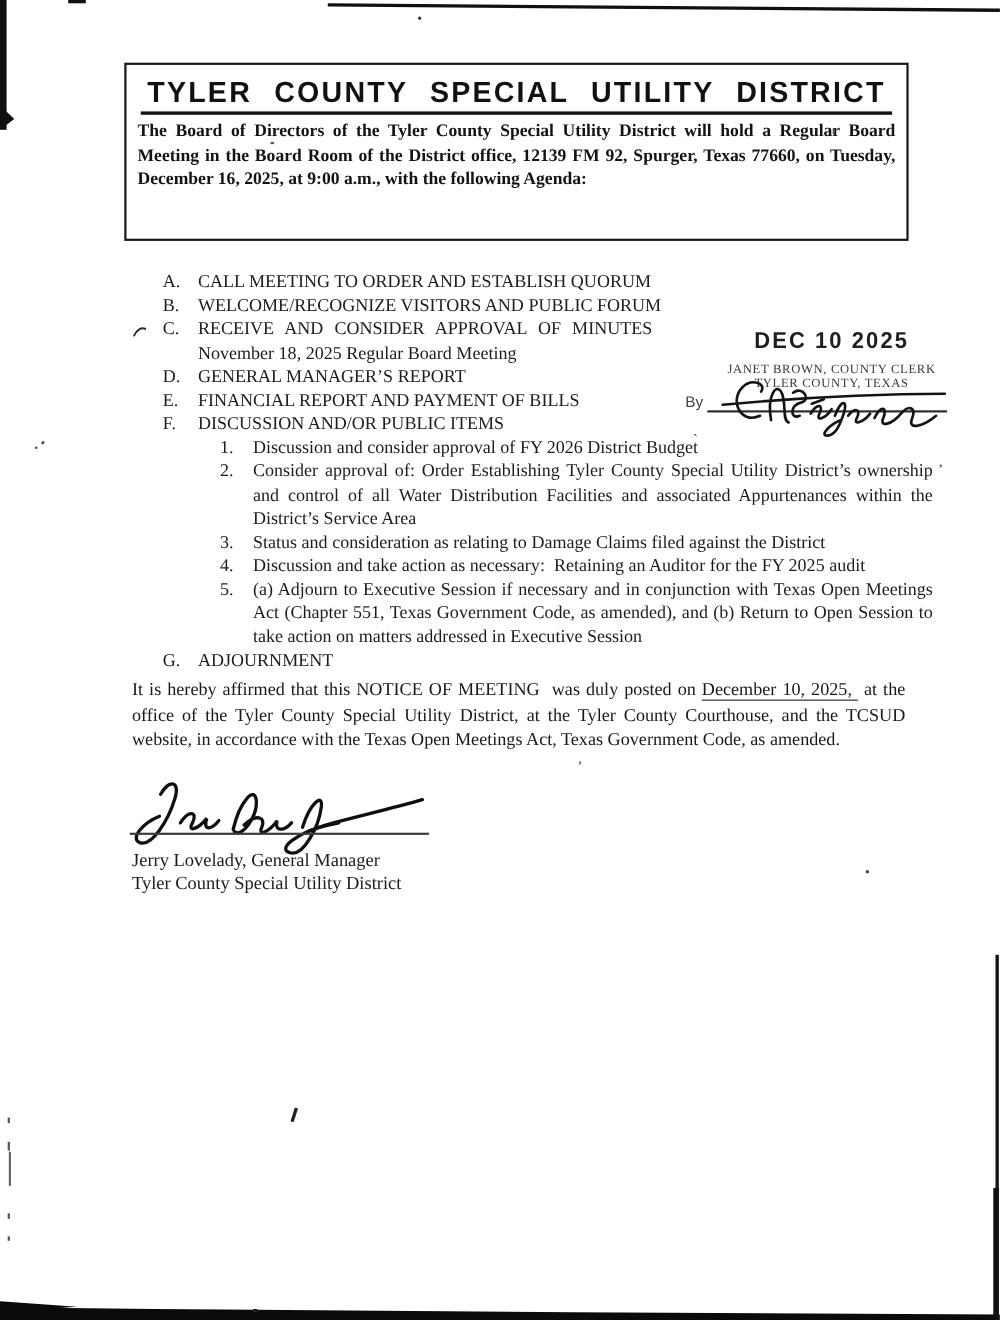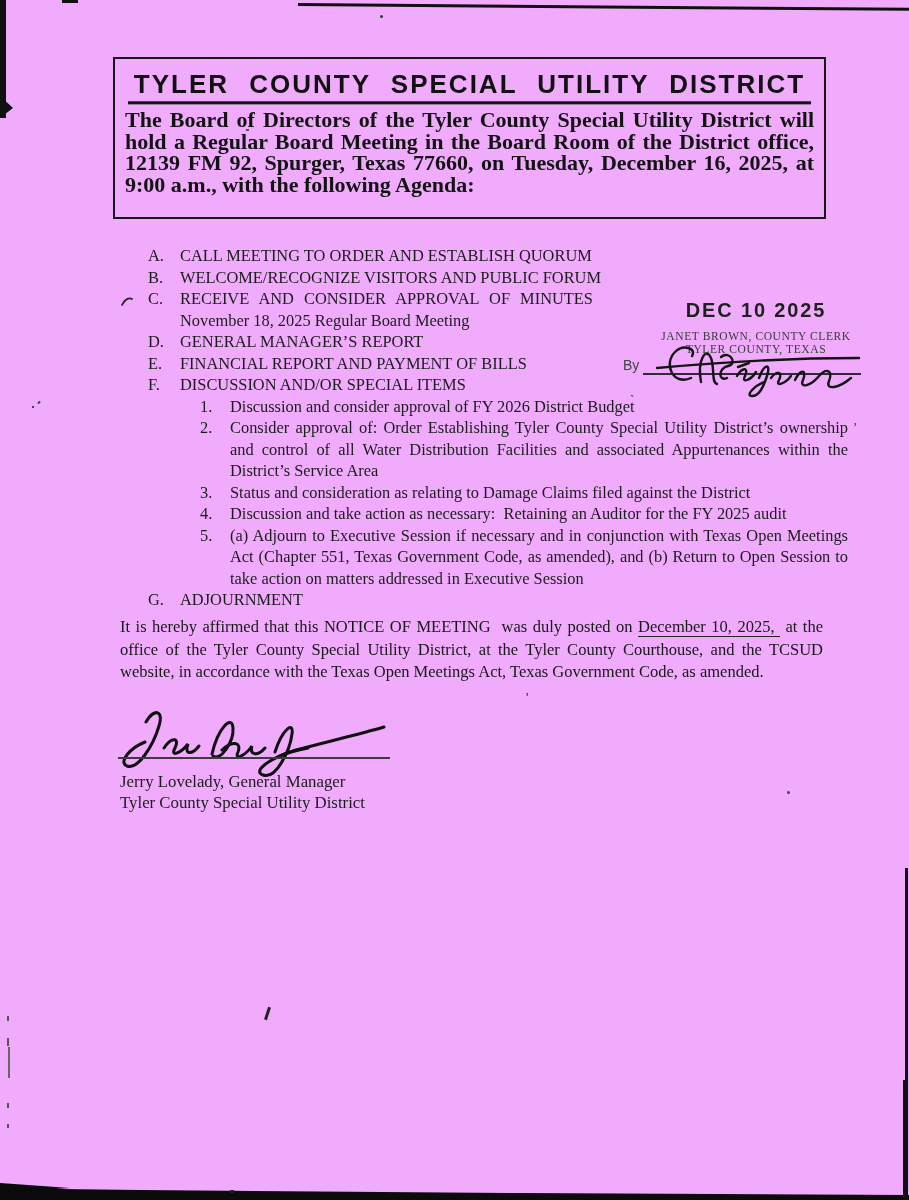--- a/index.html
+++ b/index.html
@@ -1,19 +1,19 @@
 <!DOCTYPE html>
 <html><head>
 <meta charset="utf-8">
 <style>
   * { margin:0; padding:0; box-sizing:border-box; }
   html,body { background:#e8e8e8; }
   .page {
     position:relative; width:909px; height:1200px; margin:0 auto;
-    background:#f0abfc; overflow:hidden;
+    background:#ffffff; overflow:hidden;
     font-family:"Liberation Serif", serif; color:#1c1c1c;
   }
   .abs { position:absolute; }
 
   
   .header-box {
     left:113px; top:57px; width:713px; height:162px;
     border:2px solid #161616; padding:10px 10px 0 10px; text-align:center;
   }
   .district-title {
@@ -23,21 +23,21 @@
     border-bottom:3px solid #141414; padding:0 6px 1px 6px;
     color:#111; transform:scaleY(1.02);
   }
   .notice-title {
     margin-top:7px;
     font-size:37px; font-weight:bold; letter-spacing:2px; word-spacing:20px;
     color:#0f0f0f;
   }
   .intro {
     margin-top:5px; text-align:justify;
-    font-size:22px; font-weight:bold; line-height:21.5px; color:#131313;
+    font-size:16px; font-weight:bold; line-height:21.5px; color:#131313;
   }
 
   
   .agenda { left:148px; top:245px; width:700px; font-size:16.4px; line-height:21.5px; }
   .a-row { display:flex; }
   .a-lbl { width:32px; flex:0 0 32px; }
   .a-txt { flex:1; }
   .a-txt.wide { word-spacing:6px; }
   .a-sub { margin-left:32px; }
   .sub-list { margin-left:52px; width:648px; }
@@ -125,21 +125,21 @@
     <div class="a-row">
       <span class="a-lbl">D.</span>
       <span class="a-txt">GENERAL MANAGER’S REPORT</span>
     </div>
     <div class="a-row">
       <span class="a-lbl">E.</span>
       <span class="a-txt">FINANCIAL REPORT AND PAYMENT OF BILLS</span>
     </div>
     <div class="a-row">
       <span class="a-lbl">F.</span>
-      <span class="a-txt">DISCUSSION AND/OR SPECIAL ITEMS</span>
+      <span class="a-txt">DISCUSSION AND/OR PUBLIC ITEMS</span>
     </div>
     <div class="sub-list">
       <div class="s-row">
         <span class="s-lbl">1.</span>
         <span class="s-txt">Discussion and consider approval of FY 2026 District Budget</span>
       </div>
       <div class="s-row">
         <span class="s-lbl">2.</span>
         <span class="s-txt">Consider approval of: Order Establishing Tyler County Special Utility District’s ownership and control of all Water Distribution Facilities and associated Appurtenances within the District’s Service Area</span>
       </div>

